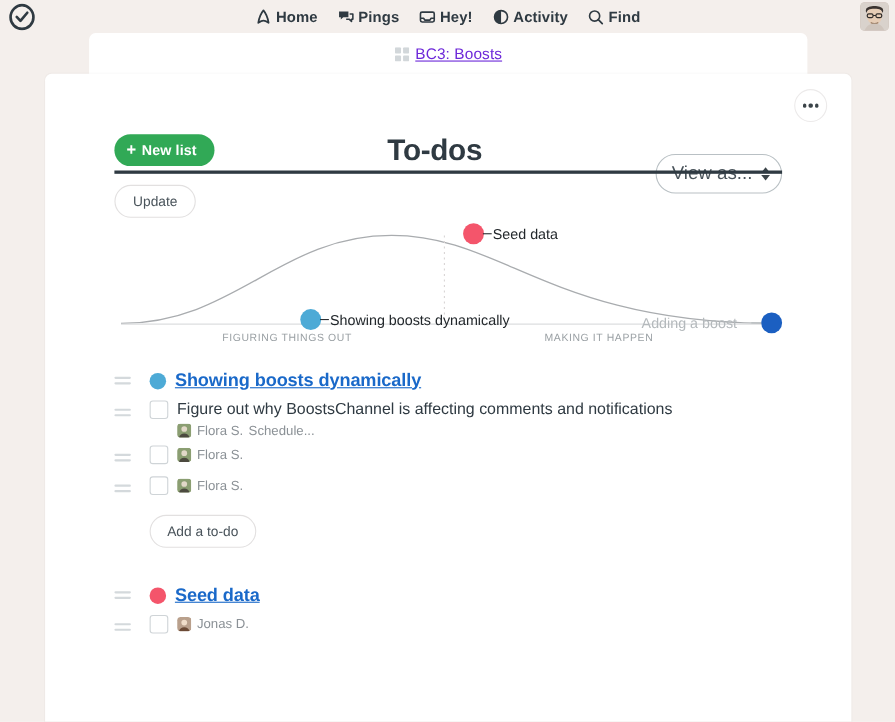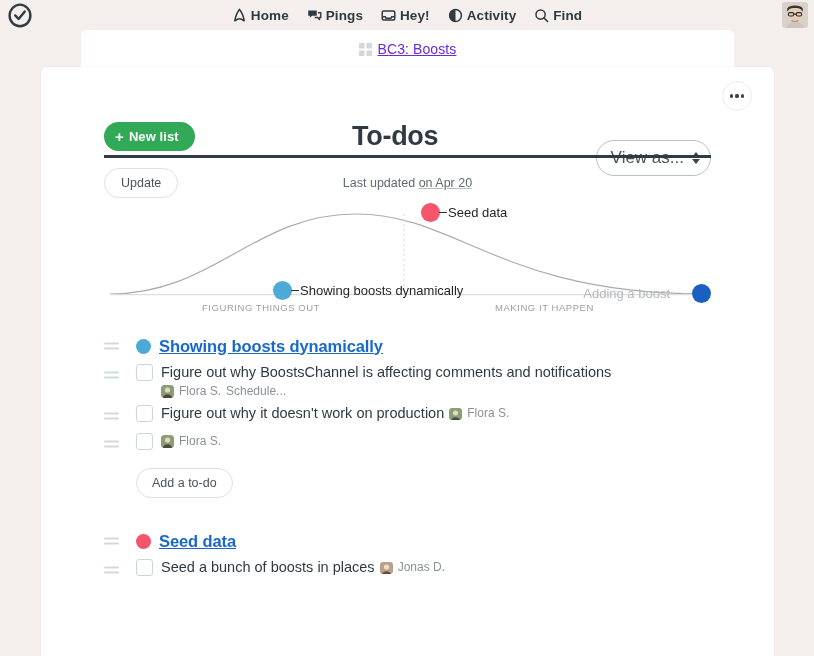--- a/index.html
+++ b/index.html
@@ -332,23 +332,20 @@
         <span class="u"></span>
           <span class="d"></span>
       </span>
     </button>
   </div>
 
   <div class="rule"></div>
 
   <div class="sub-row">
     <button class="btn-update">Update</button>
-    <div class="lastupd">
-      <span>Last updated </span><u>on Apr 20</u>
-    </div>
   </div>
 
   <div class="hill-wrap">
     <svg class="hill-svg" width="607" height="115" viewBox="0 0 607 115" aria-hidden="true">
       <path d="M6 94 C 110 94, 150 14, 252 14 C 354 14, 396 94, 601 94" fill="none" stroke="#a9acaf" stroke-width="1.2"></path>
       <line x1="6" y1="94.6" x2="601" y2="94.6" stroke="#dcdedf" stroke-width="1.2"></line>
       <line x1="300" y1="14" x2="300" y2="94" stroke="#d8d4d4" stroke-width="1" stroke-dasharray="2 3"></line>
     </svg>
 
     <div style="position:absolute;left:169px;top:81px;">
@@ -409,21 +406,20 @@
       </div>
 
       <div class="todo-row">
         <span class="handle">
             <i></i>
             <i></i>
           </span>
         <span class="checkbox"></span>
         <span class="todo-body">
           <span class="todo-text">
-            <span>Figure out why it doesn't work on production</span>
             <span class="mini-av">
               <svg width="13" height="13" viewBox="0 0 13 13" aria-hidden="true">
                 <rect width="13" height="13" rx="3" fill="#8b9e72"></rect>
                 <circle cx="6.5" cy="5" r="2.6" fill="#e2d8c8"></circle>
                 <path d="M1.6 13c.8-2.6 2.6-3.8 4.9-3.8S10.6 10.4 11.4 13z" fill="#4c4a3f"></path>
               </svg>
             </span>
             <span class="sched">Flora S.</span>
           </span>
         </span>
@@ -466,21 +462,20 @@
       </div>
 
       <div class="todo-row">
         <span class="handle">
             <i></i>
             <i></i>
           </span>
         <span class="checkbox"></span>
         <span class="todo-body">
           <span class="todo-text">
-            <span>Seed a bunch of boosts in places</span>
             <span class="mini-av">
               <svg width="13" height="13" viewBox="0 0 13 13" aria-hidden="true">
                 <rect width="13" height="13" rx="3" fill="#b9a08c"></rect>
                 <circle cx="6.5" cy="5" r="2.6" fill="#f0ddc9"></circle>
                 <path d="M1.6 13c.8-2.6 2.6-3.8 4.9-3.8S10.6 10.4 11.4 13z" fill="#6b4a35"></path>
               </svg>
             </span>
             <span class="sched">Jonas D.</span>
           </span>
         </span>

